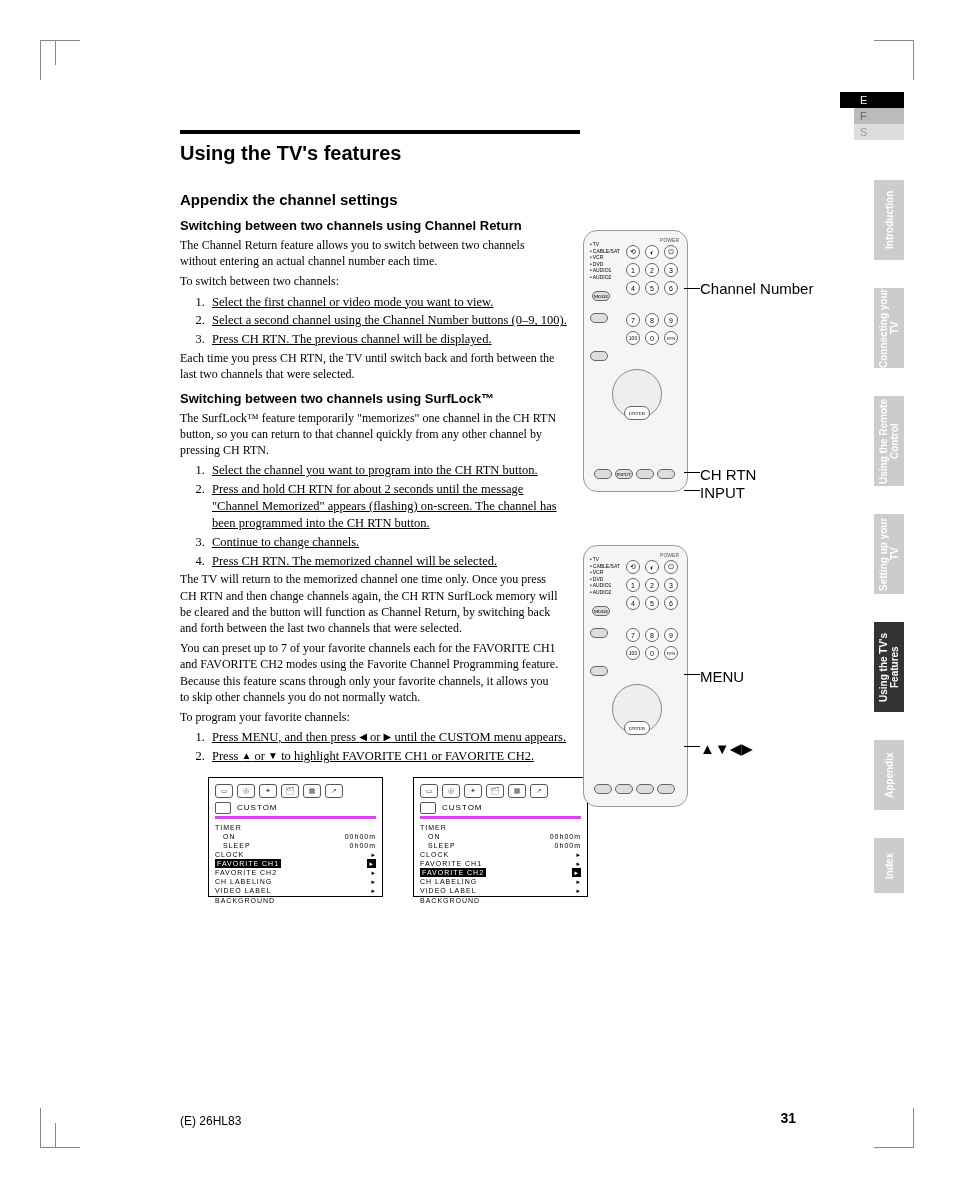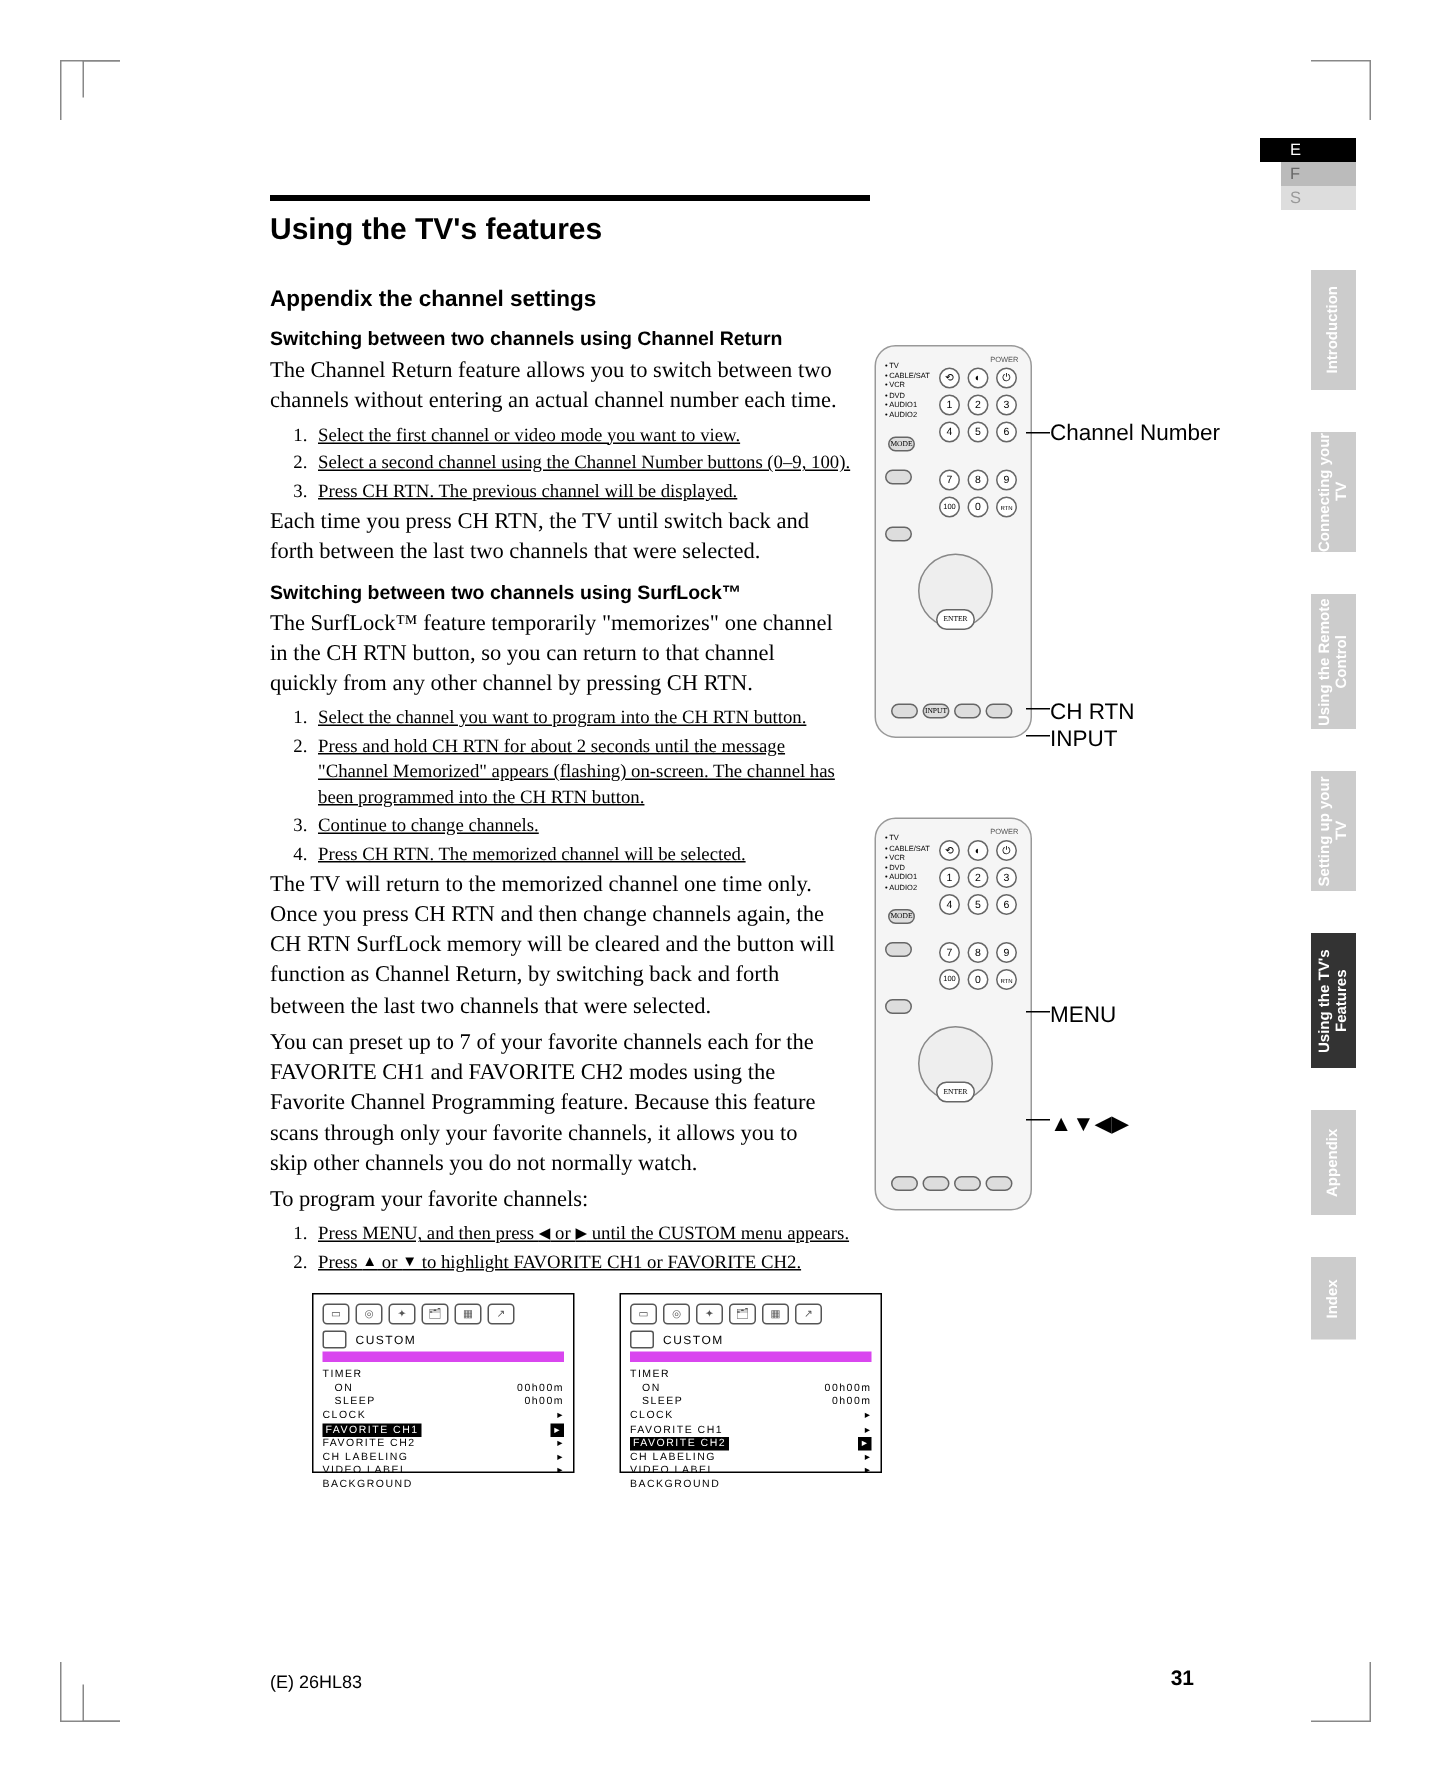--- a/index.html
+++ b/index.html
@@ -22,21 +22,21 @@
   .page {
     position: absolute;
     left: 180px;
     top: 130px;
     width: 600px;
   }
   .rule { border-top: 4px solid #000; width: 400px; margin-bottom: 8px; }
   h1 { font-family: Arial, Helvetica, sans-serif; font-size: 20px; font-weight: bold; margin-bottom: 26px; }
   h2 { font-family: Arial, Helvetica, sans-serif; font-size: 15px; font-weight: bold; margin-bottom: 10px; }
   h3 { font-family: Arial, Helvetica, sans-serif; font-size: 13px; font-weight: bold; margin-bottom: 4px; margin-top: 8px; }
-  .body-text { font-size: 15px; line-height: 1.35; width: 380px; margin-bottom: 4px; }
+  .body-text { font-size: 12px; line-height: 1.35; width: 380px; margin-bottom: 4px; }
   ol { list-style: decimal; margin-left: 28px; width: 360px; font-size: 12.5px; line-height: 1.35; }
   ol li { margin-bottom: 2px; padding-left: 4px; text-decoration: underline; }
 
   
   .lang-tabs { position: absolute; right: 50px; top: 92px; }
   .lang-tab { width: 50px; height: 16px; display:flex; align-items:center; justify-content:flex-start; padding-left:6px; font-size:11px; font-family: Arial, sans-serif; }
   .lang-e { background:#000; color:#fff; }
   .lang-e-box { position:absolute; left:-14px; top:0; width:14px; height:16px; background:#000;}
   .lang-f { background:#bbb; color:#666; }
   .lang-s { background:#ddd; color:#999; }
@@ -79,21 +79,21 @@
   .remote .small-label { position:absolute; font-size:5px; font-family:Arial; color:#555;}
 
   
   .osd-row { display:flex; gap:30px; margin-top:12px; margin-left:28px;}
   .osd {
     width: 175px; height: 120px; border:1px solid #000; background:#fff; padding:6px;
     font-family: Arial, sans-serif;
   }
   .osd-icons { display:flex; gap:4px; margin-bottom:4px;}
   .osd-icon { width:18px; height:14px; border:1px solid #555; border-radius:3px; font-size:7px; display:flex; align-items:center; justify-content:center; color:#555;}
-  .osd-title-row { display:flex; align-items:center; gap:6px; margin-top:2px; margin-bottom:4px; border-bottom:7px solid #d946ef; padding-bottom:2px;}
+  .osd-title-row { display:flex; align-items:center; gap:6px; margin-top:2px; margin-bottom:4px; border-bottom:3px solid #d946ef; padding-bottom:2px;}
   .osd-title-icon { width:16px; height:12px; border:1px solid #555; border-radius:2px;}
   .osd-title { font-size:8px; letter-spacing:1px;}
   .osd-list { font-size:7px; letter-spacing:1px; line-height:1.3;}
   .osd-list .row { display:flex; justify-content:space-between;}
   .osd-list .hl { background:#000; color:#fff; padding:0 2px;}
   .osd-list .indent { padding-left:8px;}
   .osd-list .arrow::after { content:"▸"; font-size:7px;}
 
   .page-number { position:absolute; right:158px; bottom:62px; font-family:Arial,sans-serif; font-size:14px; font-weight:bold;}
   .footer-model { position:absolute; left:180px; bottom:60px; font-family:Arial,sans-serif; font-size:12px;}
@@ -133,20 +133,21 @@
   <div class="side-tab t-index">Index</div>
 </div>
 
 <div class="page">
   <div class="rule"></div>
   <h1>Using the TV's features</h1>
   <h2>Appendix the channel settings</h2>
 
   <h3>Switching between two channels using Channel Return</h3>
   <p class="body-text">The Channel Return feature allows you to switch between two channels without entering an actual channel number each time.</p>
+  <p class="body-text">To switch between two channels:</p>
   <ol>
     <li>Select the first channel or video mode you want to view.</li>
     <li>Select a second channel using the Channel Number buttons (0–9, 100).</li>
     <li>Press CH RTN. The previous channel will be displayed.</li>
   </ol>
   <p class="body-text">Each time you press CH RTN, the TV until switch back and forth between the last two channels that were selected.</p>
 
   <h3>Switching between two channels using SurfLock™</h3>
   <p class="body-text">The SurfLock™ feature temporarily "memorizes" one channel in the CH RTN button, so you can return to that channel quickly from any other channel by pressing CH RTN.</p>
   <ol>

